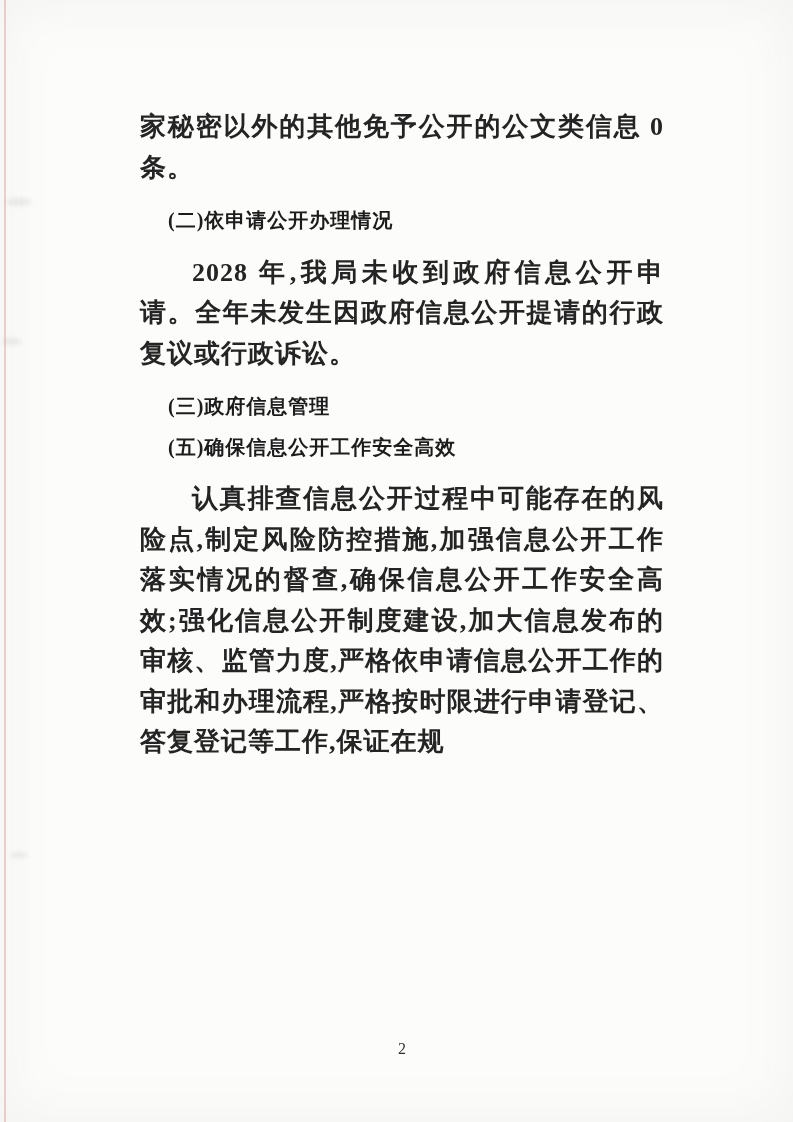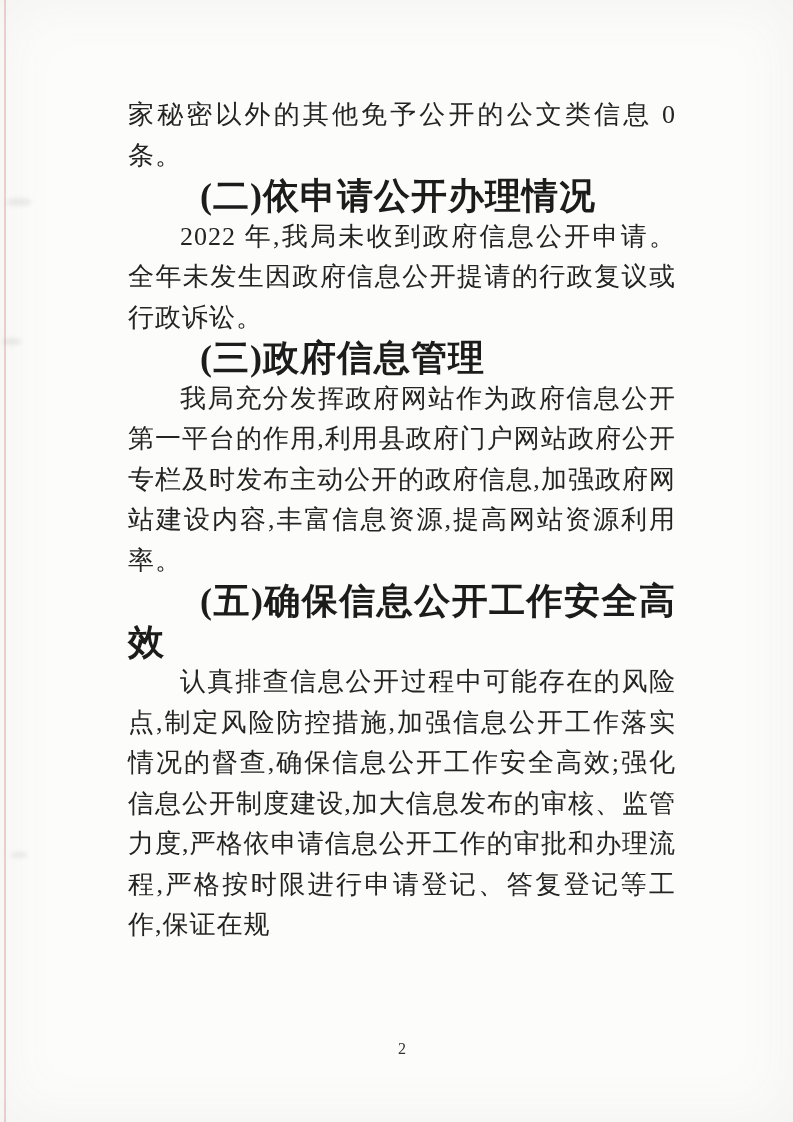--- a/index.html
+++ b/index.html
@@ -35,28 +35,28 @@
   .content {
     position: absolute;
     left: 128px; top: 95px;
     width: 548px;
     font-size: 26px;
     line-height: 40.5px;
     letter-spacing: 1px;
     text-align: justify;
   }
   .content p {
-    margin: 0;
+    margin: 12px;
     text-indent: 2em;
-    font-weight: 400;
+    font-weight: 700;
   }
   .content p.no-indent { text-indent: 0; }
   .content h2 {
     margin: 0;
-    font-size: 36px;
+    font-size: 20px;
     line-height: 40.5px;
     font-weight: 700;
     text-indent: 2em;
     color: #1c1c1c;
   }
   .page-number {
     position: absolute;
     left: 128px; top: 1038px;
     width: 548px;
     text-align: center;
@@ -71,21 +71,20 @@
 
 <div class="page">
   <div class="scan-edge-left"></div>
   <div class="scan-smudge smudge-1"></div>
   <div class="scan-smudge smudge-2"></div>
   <div class="scan-smudge smudge-3"></div>
 
   <div class="content">
       <p class="no-indent">家秘密以外的其他免予公开的公文类信息 0 条。</p>
       <h2>(二)依申请公开办理情况</h2>
-      <p>2022 年,我局未收到政府信息公开申请。全年未发生因政府信息公开提请的行政复议或行政诉讼。</p>
+      <p>2028 年,我局未收到政府信息公开申请。全年未发生因政府信息公开提请的行政复议或行政诉讼。</p>
       <h2>(三)政府信息管理</h2>
-      <p>我局充分发挥政府网站作为政府信息公开第一平台的作用,利用县政府门户网站政府公开专栏及时发布主动公开的政府信息,加强政府网站建设内容,丰富信息资源,提高网站资源利用率。</p>
       <h2>(五)确保信息公开工作安全高效</h2>
       <p>认真排查信息公开过程中可能存在的风险点,制定风险防控措施,加强信息公开工作落实情况的督查,确保信息公开工作安全高效;强化信息公开制度建设,加大信息发布的审核、监管力度,严格依申请信息公开工作的审批和办理流程,严格按时限进行申请登记、答复登记等工作,保证在规</p>
     </div>
 
   <div class="page-number">2</div>
 </div>
 
 </body></html>

